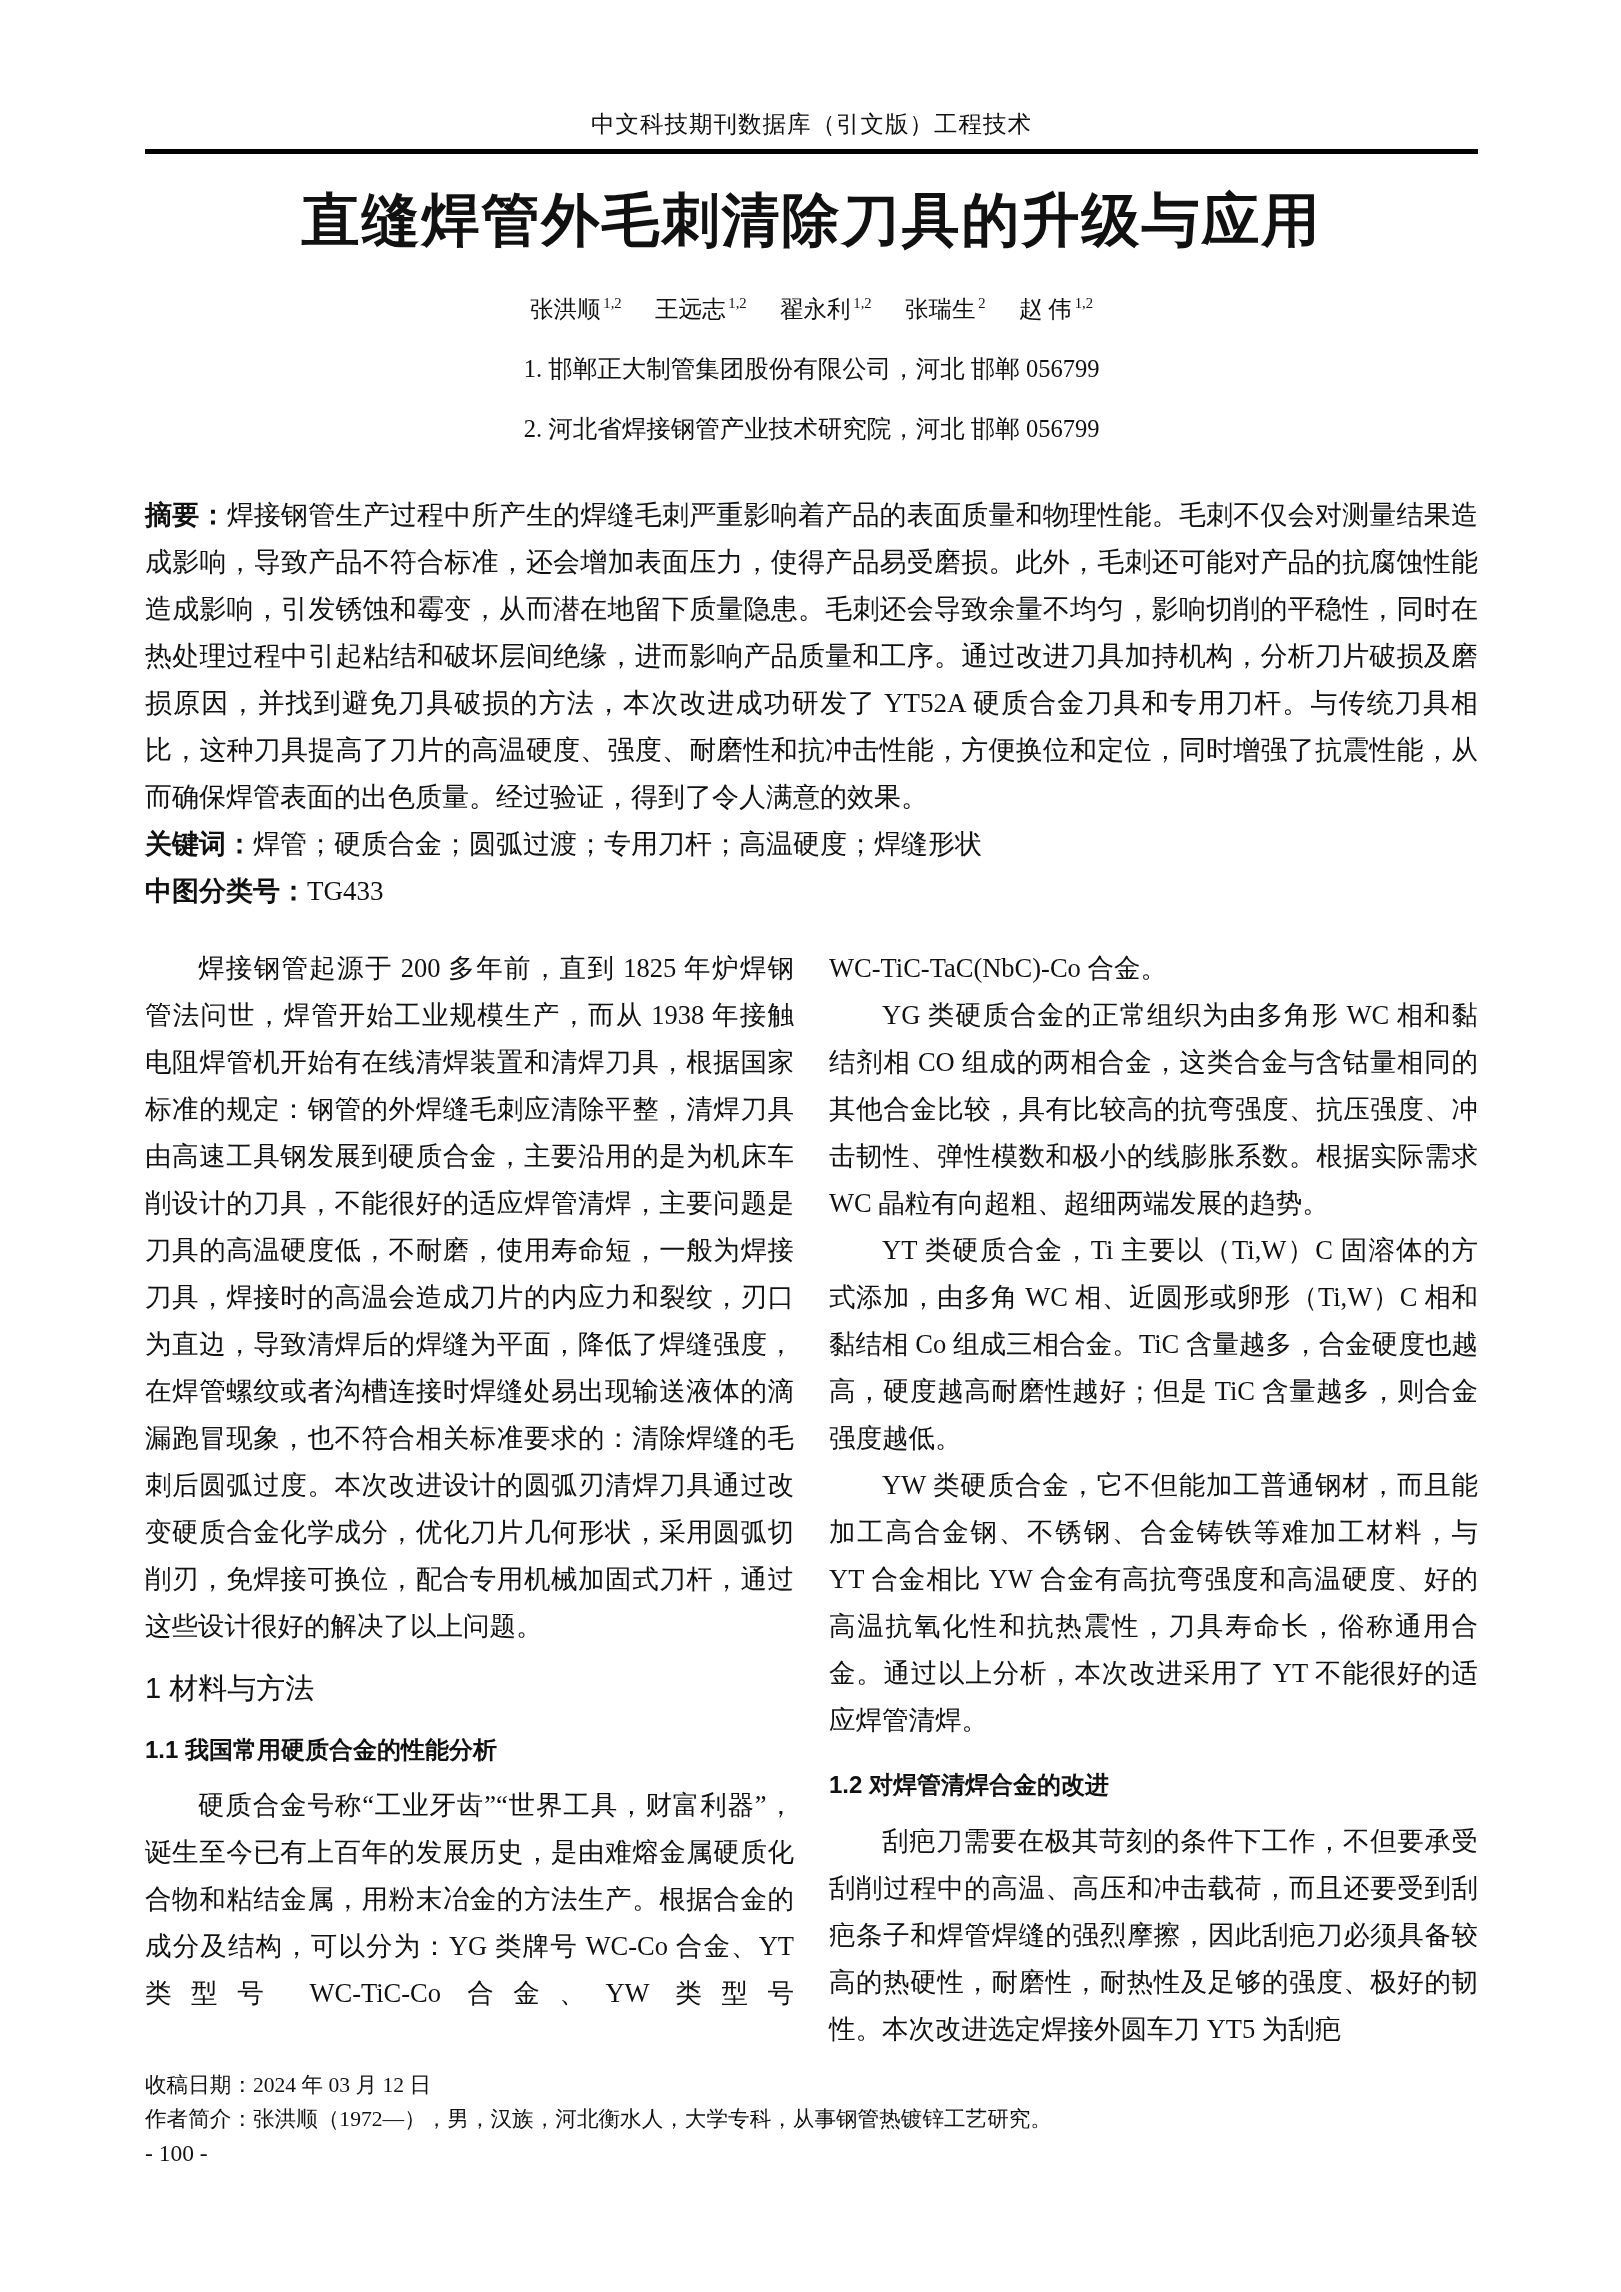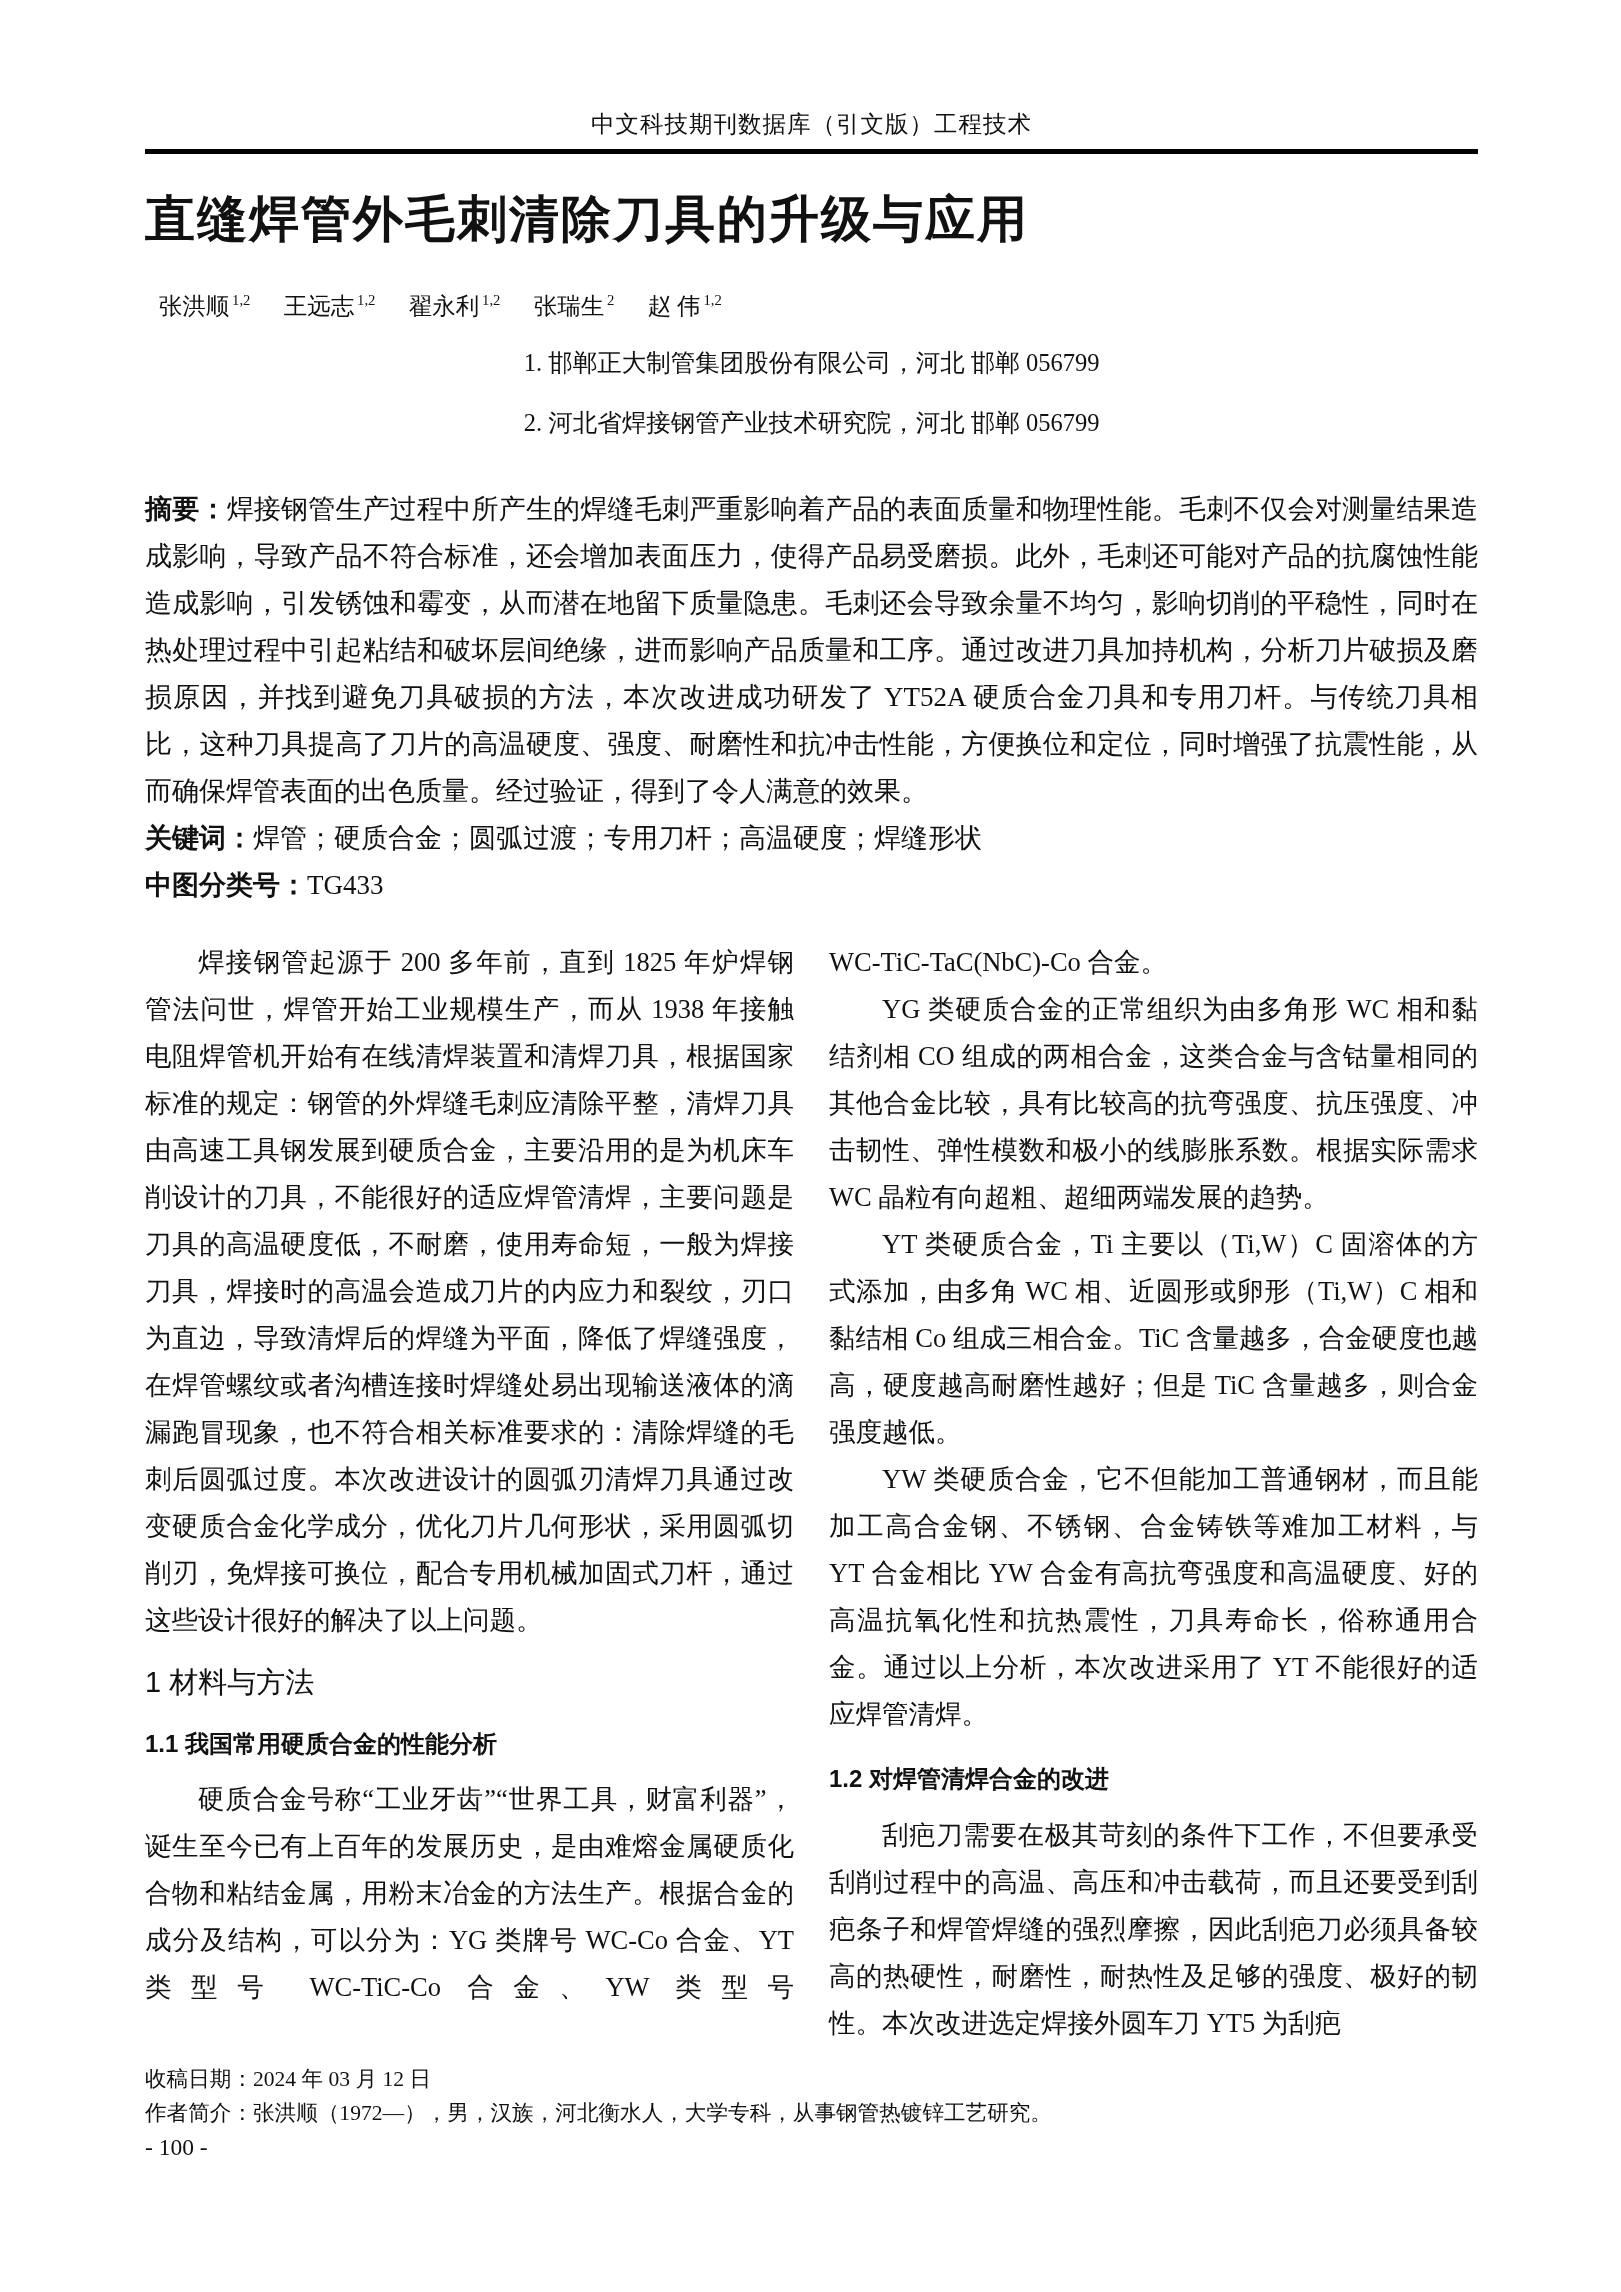--- a/index.html
+++ b/index.html
@@ -16,29 +16,30 @@
   }
   .journal{
     text-align:center;
     font-size:23.5px;line-height:29px;
     letter-spacing:1px;
     color:#111;
   }
   .rule{height:4.9px;background:#000;margin-top:9.8px;}
   .title{
     margin:35px 0 0 0;
-    text-align:left;
-    font-family:Liberation Serif, serif;
+    text-align:center;
+    font-family:Liberation Sans, sans-serif;
     font-weight:bold;
-    font-size:50px;line-height:61px;
+    font-size:58px;line-height:61px;
     letter-spacing:2px;
   }
   .authors{
     margin-top:37px;
-    font-size:23.5px;line-height:27px;
+    text-align:center;
+    font-size:23.5px;line-height:33px;
   }
   .author{margin:0 13.7px;white-space:nowrap;}
   .author sup{font-size:14.7px;margin-left:2.9px;}
   .aff{
     margin-top:26.5px;
     text-align:center;
     font-size:24.5px;line-height:33px;
   }
   .meta{
     margin:0;

